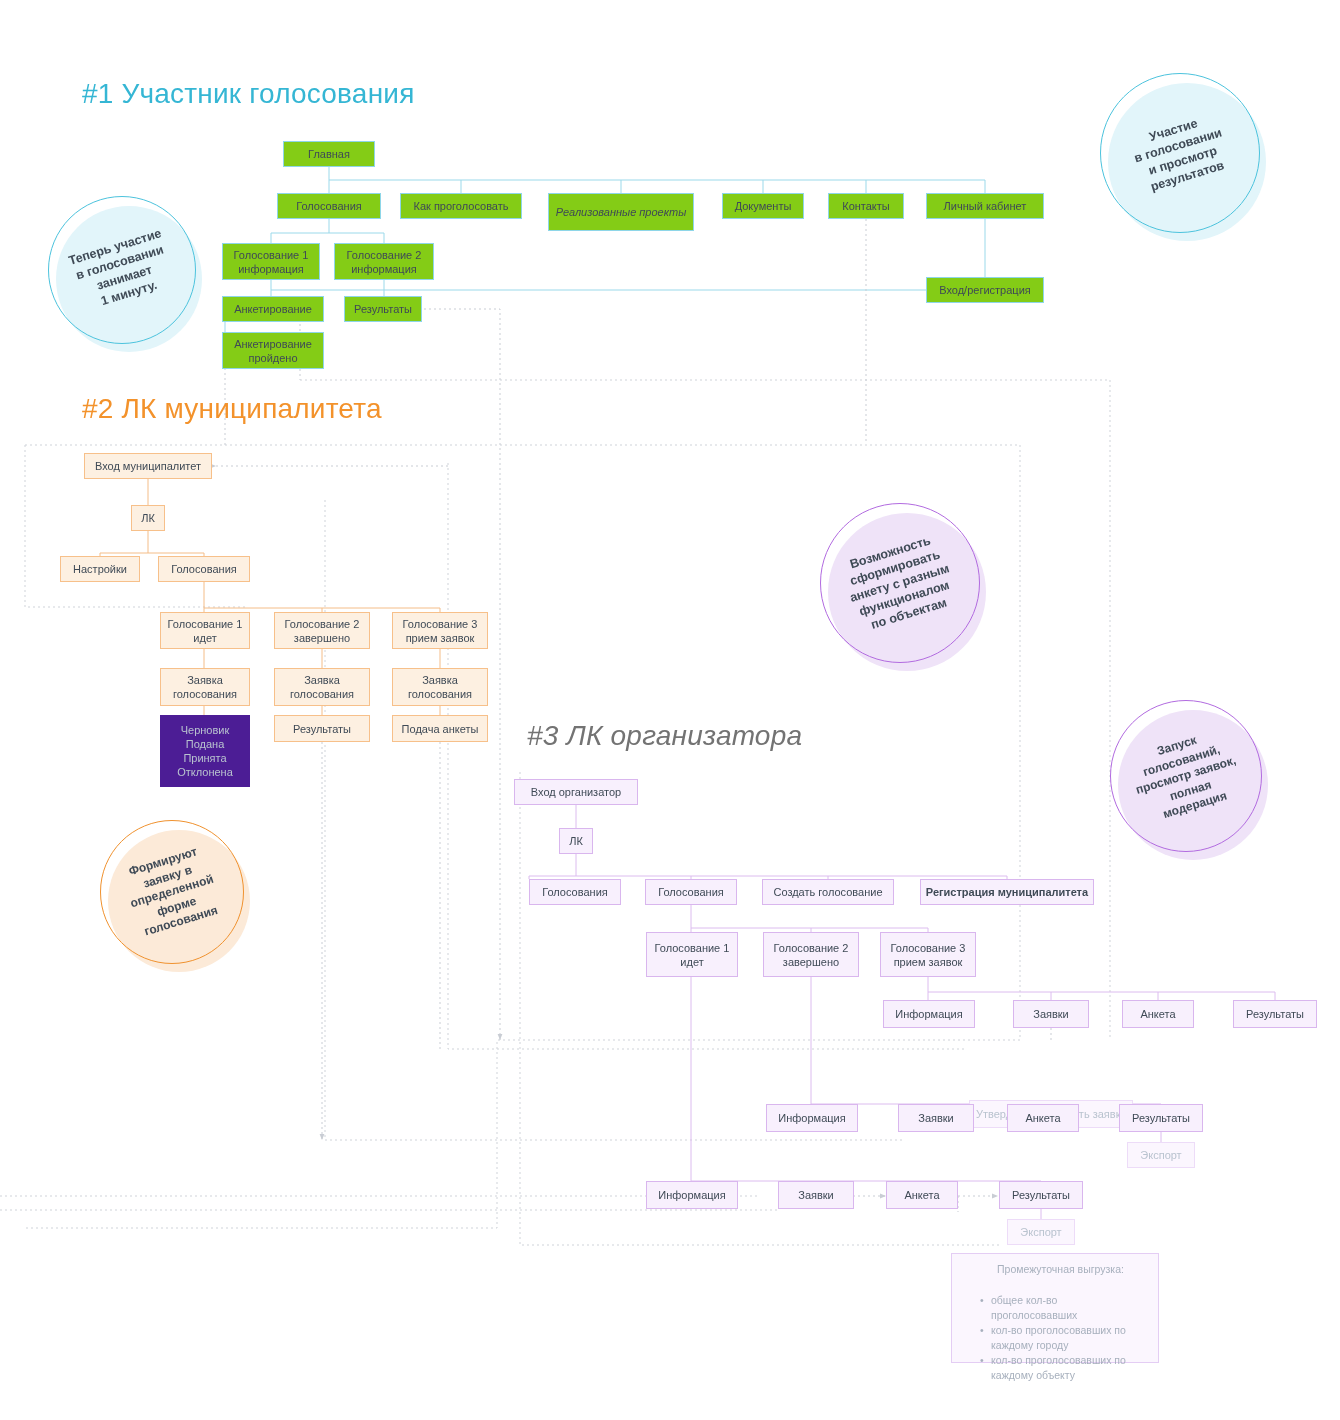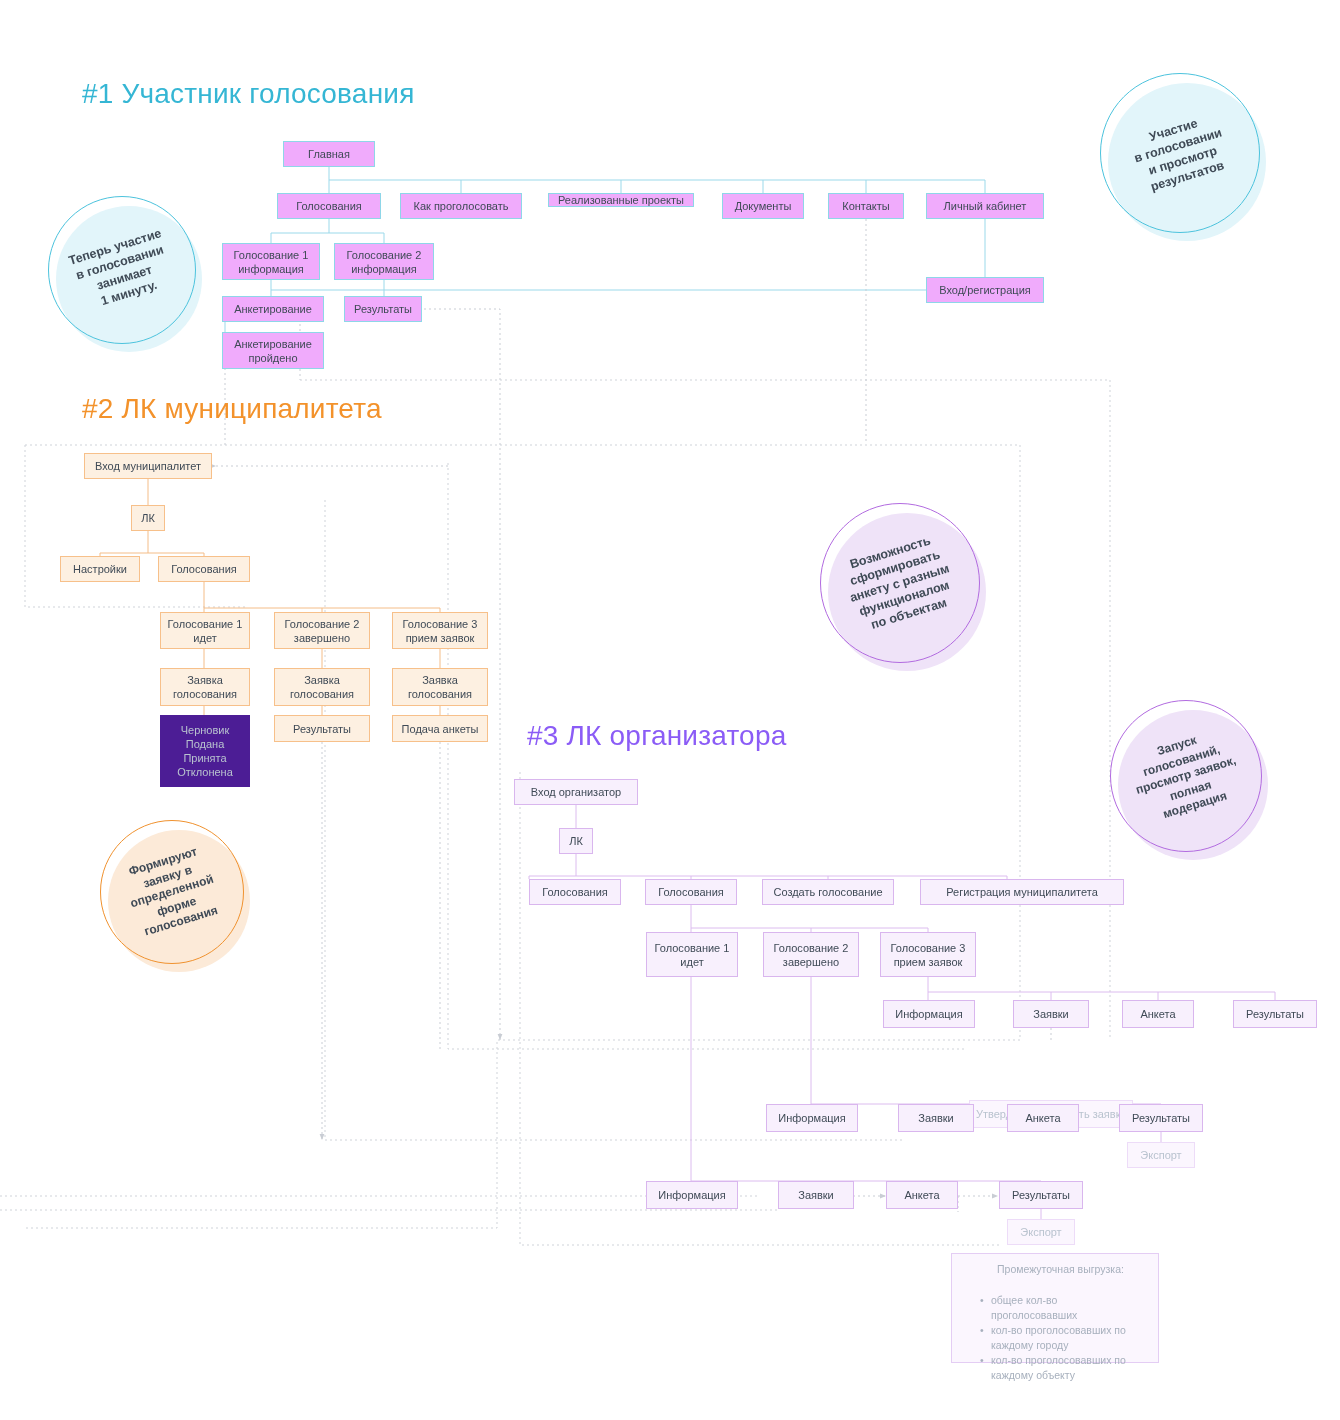--- a/index.html
+++ b/index.html
@@ -21,38 +21,38 @@
     text-align:center;
     font-size:11px;
     line-height:14px;
     color:#3f4a56;
     border:1px solid #8fd4e8;
     background:#e8f7fb;
     padding:2px 4px;
     white-space:pre-line;
   }
   
-  .c1 { border-color:#8ed6e8; background:#f0abfc;text-align:center; }
+  .c1 { border-color:#8ed6e8; background:#84cc16;text-align:center; }
   
   .c2 { border-color:#f7c08a; background:#fdf0e1; }
   .c2.faded { border-color:transparent; background:#4c1d95; color:#b9c3cf; }
   
   .c3 { border-color:#d9b6ee; background:#f8f0fd; }
   .c3.faded { border-color:#eddcf8; background:#fbf6fe; color:#b9c3cf; }
 
   .title {
     position:absolute;
     font-size:28px;
     font-weight:400;
     letter-spacing:0.2px;
     white-space:nowrap;
   }
   .t1 { color:#35b6d4; }
   .t2 { color:#f3922b; }
-  .t3 { color:#8b5cf6; }
+  .t3 { color:#737373;font-style:italic; }
 
   .badge {
     position:absolute;
     border-radius:50%;
     display:flex; align-items:center; justify-content:center;
   }
   .badge .ring {
     position:absolute; inset:0; border-radius:50%;
     border:1.6px solid var(--ring);
   }
@@ -273,21 +273,21 @@
     <span class="txt" style="font-size:12px;line-height:15.5px;">Формируют
 заявку в
 определенной
 форме
 голосования</span>
   </div>
 
   <div class="node c1" style="left:283px; top:141px; width:92px; height:26px;">Главная</div>
   <div class="node c1" style="left:277px; top:193px; width:104px; height:26px;">Голосования</div>
   <div class="node c1" style="left:400px; top:193px; width:122px; height:26px;">Как проголосовать</div>
-  <div class="node c1" style="left:548px; top:193px; width:146px; height:14px;">Реализованные проекты</div>
+  <div class="node c1" style="left:548px; top:193px; width:146px; height:38px;font-style:italic;">Реализованные проекты</div>
   <div class="node c1" style="left:722px; top:193px; width:82px; height:26px;">Документы</div>
   <div class="node c1" style="left:828px; top:193px; width:76px; height:26px;">Контакты</div>
   <div class="node c1" style="left:926px; top:193px; width:118px; height:26px;">Личный кабинет</div>
 
   <div class="node c1" style="left:222px; top:243px; width:98px; height:37px;">Голосование 1
 информация</div>
   <div class="node c1" style="left:334px; top:243px; width:100px; height:37px;">Голосование 2
 информация</div>
   <div class="node c1" style="left:926px; top:277px; width:118px; height:26px;">Вход/регистрация</div>
 
@@ -321,21 +321,21 @@
 Отклонена</div>
   <div class="node c2" style="left:274px; top:715px; width:96px; height:27px;">Результаты</div>
   <div class="node c2" style="left:392px; top:715px; width:96px; height:27px;">Подача анкеты</div>
 
   <div class="node c3" style="left:514px; top:779px; width:124px; height:26px;">Вход организатор</div>
   <div class="node c3" style="left:559px; top:828px; width:34px; height:26px;">ЛК</div>
 
   <div class="node c3" style="left:529px; top:879px; width:92px; height:26px;">Голосования</div>
   <div class="node c3" style="left:645px; top:879px; width:92px; height:26px;">Голосования</div>
   <div class="node c3" style="left:762px; top:879px; width:132px; height:26px;">Создать голосование</div>
-  <div class="node c3" style="left:920px; top:879px; width:204px; height:26px;">Регистрация муниципалитета</div>
+  <div class="node c3" style="left:920px; top:879px; width:174px; height:26px;font-weight:bold;">Регистрация муниципалитета</div>
 
   <div class="node c3" style="left:646px; top:932px; width:92px; height:45px;">Голосование 1
 идет</div>
   <div class="node c3" style="left:763px; top:932px; width:96px; height:45px;">Голосование 2
 завершено</div>
   <div class="node c3" style="left:880px; top:932px; width:96px; height:45px;">Голосование 3
 прием заявок</div>
 
   <div class="node c3" style="left:883px; top:1000px; width:92px; height:28px;">Информация</div>
   <div class="node c3" style="left:1013px; top:1000px; width:76px; height:28px;">Заявки</div>

